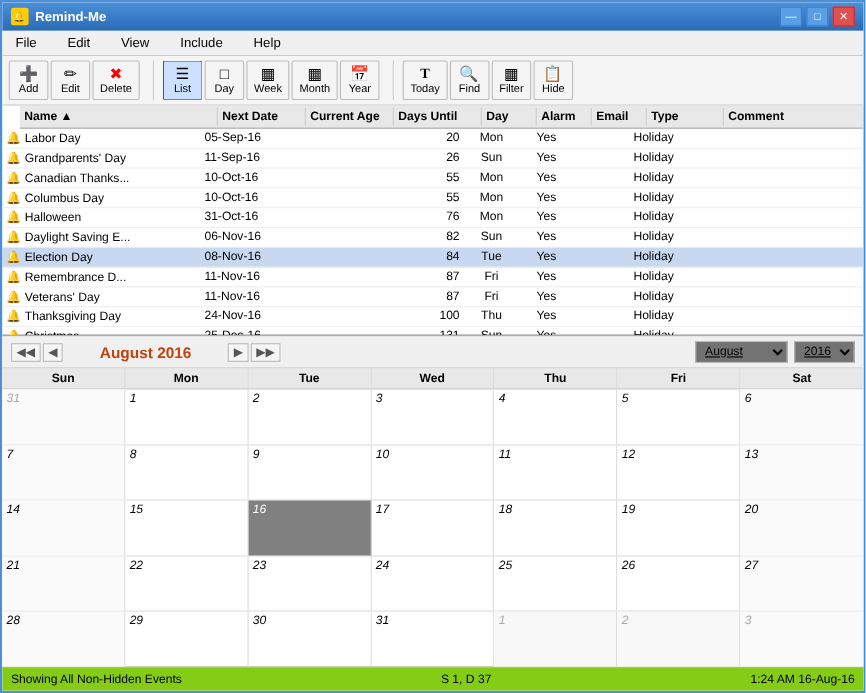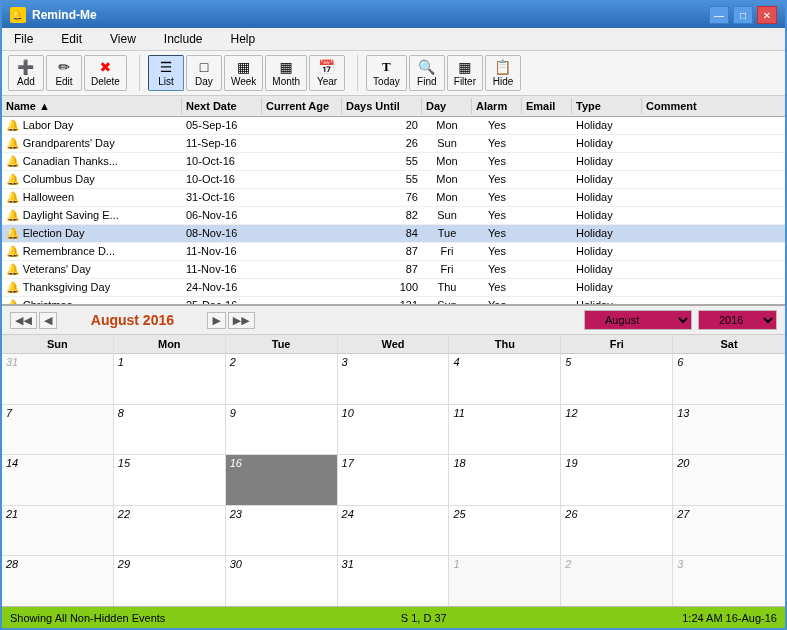--- a/index.html
+++ b/index.html
@@ -59,20 +59,21 @@
       flex-direction: column;
     }
     .list-header {
       display: grid;
       grid-template-columns: 180px 80px 80px 80px 50px 50px 50px 70px 1fr;
       background: #e8e8e8;
       border-bottom: 1px solid #aaa;
       padding: 2px 0;
       font-weight: bold;
       font-size: 11px;
+      margin-left: 16px;
     }
     .list-header-cell {
       padding: 2px 4px;
       border-right: 1px solid #ccc;
       cursor: pointer;
     }
     .list-header-cell:last-child { border-right: none; }
     .list-body { overflow-y: auto; flex: 1; }
     .list-row {
       display: grid;
@@ -105,22 +106,22 @@
     .cal-nav-btn {
       padding: 1px 4px; border: 1px solid #bbb; background: #f5f5f5;
       cursor: pointer; font-size: 11px; color: #555;
     }
     .cal-month-title {
       color: #c2410c; font-size: 14px; font-weight: bold;
       margin: 0 8px; min-width: 130px; text-align: center;
     }
     .cal-nav-right { margin-left: auto; display: flex; gap: 6px; }
     .cal-select {
-      padding: 2px 16px; border: 1px solid #bbb; background: #be185d;
-      font-size: 11px; cursor: pointer;
+      padding: 2px 4px; border: 1px solid #bbb; background: #737373;
+      font-size: 11px; cursor: pointer; text-decoration: underline;
     }
 
     
     .cal-grid { flex: 1; display: flex; flex-direction: column; }
     .cal-header-row {
       display: grid;
       grid-template-columns: repeat(7, 1fr);
       background: #e8e8e8;
       border-bottom: 1px solid #ccc;
     }

